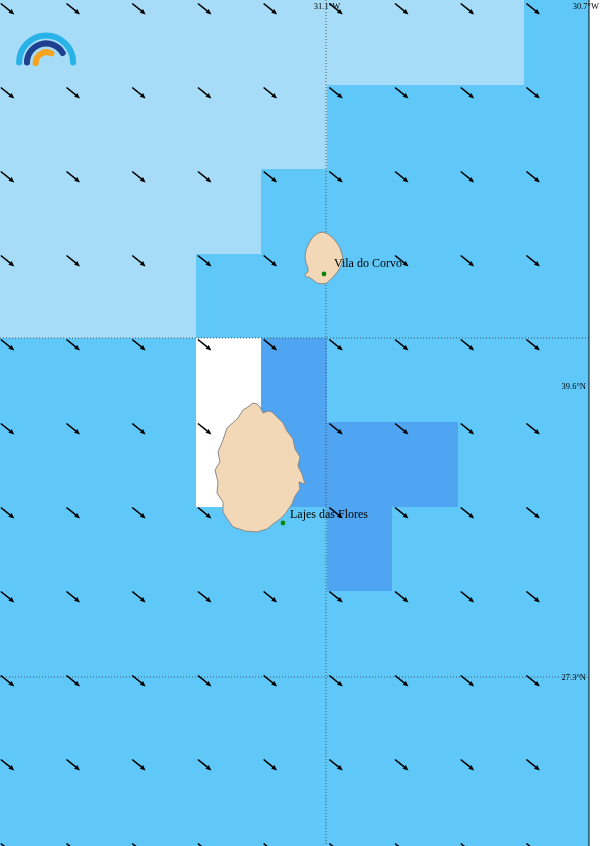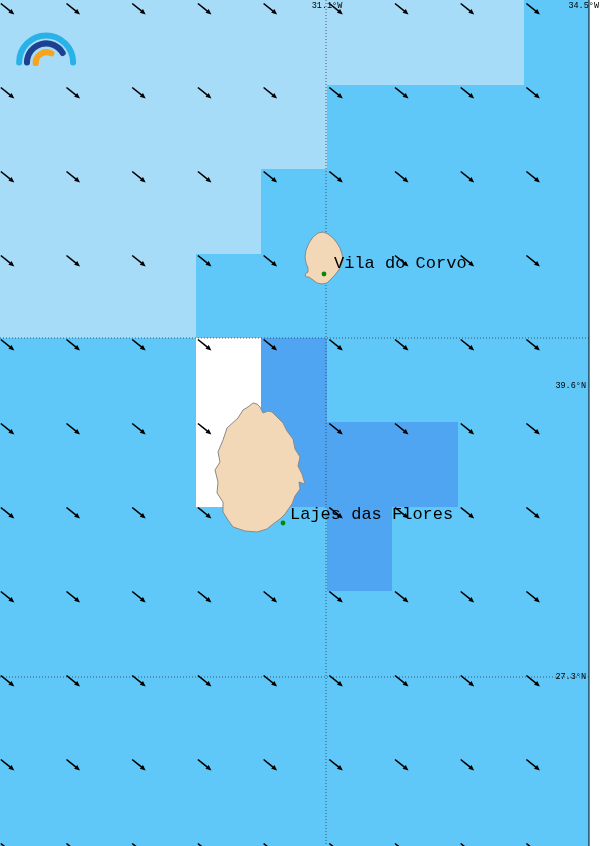--- a/index.html
+++ b/index.html
@@ -1,26 +1,26 @@
 <!DOCTYPE html>
 <html><head>
 <meta charset="utf-8">
 <style>
   html,body{margin:0;padding:0;background:#ffffff;}
   .stage{
     position:relative;width:600px;height:846px;overflow:hidden;
-    font-family:Liberation Mono, monospace;background:#ffffff;
+    font-family:Liberation Serif, serif;background:#ffffff;
   }
   #map-svg{position:absolute;left:0;top:0;width:600px;height:846px;display:block;}
   .grid-label{
     position:absolute;font-size:8.5px;line-height:1;color:#000;
     white-space:nowrap;pointer-events:none;
   }
   .place-label{
-    position:absolute;font-size:17px;line-height:1;color:#000;
+    position:absolute;font-size:12px;line-height:1;color:#000;
     white-space:nowrap;pointer-events:none;
   }
   .logo{position:absolute;left:12px;top:19px;width:70px;height:47px;}
 </style>
 </head>
 <body>
 
 <div class="stage">
 
   <svg id="map-svg" xmlns="http://www.w3.org/2000/svg" viewBox="0 0 600 846">
@@ -139,21 +139,21 @@
         <use href="#wind-arrow" x="329.3" y="843.5"></use>
         <use href="#wind-arrow" x="395.00000000000006" y="843.5"></use>
         <use href="#wind-arrow" x="460.70000000000005" y="843.5"></use>
         <use href="#wind-arrow" x="526.4" y="843.5"></use>
       </g>
       <rect x="589.5" y="0" width="11" height="846" fill="#ffffff"></rect>
       <line x1="589" y1="0" x2="589" y2="846" stroke="#000000" stroke-width="1"></line>
     </svg>
 
   <div class="grid-label" style="left: 327px; top: 6px; transform: translate(-50%, -50%);">31.1°W</div>
-  <div class="grid-label" style="left: 599px; top: 6px; transform: translate(-100%, -50%);">34.5°W</div>
+  <div class="grid-label" style="left: 599px; top: 6px; transform: translate(-100%, -50%);">30.7°W</div>
   <div class="grid-label" style="left: 586px; top: 338px; transform: translate(-100%, -50%); margin-top: 48px;">39.6°N</div>
   <div class="grid-label" style="left: 586px; top: 677px; transform: translate(-100%, -50%);">27.3°N</div>
 
   <div class="place-label" style="left: 334px; top: 263px; transform: translate(0px, -50%);">Vila do Corvo</div>
   <div class="place-label" style="left: 290px; top: 514px; transform: translate(0px, -50%);">Lajes das Flores</div>
 
   <svg class="logo" viewBox="0 0 78 54" xmlns="http://www.w3.org/2000/svg">
     <path d="M7 50 A31 31 0 0 1 69 50" fill="none" stroke-width="7" stroke-linecap="round" stroke="#29b2e8"></path>
     <path d="M16 50 A22 22 0 0 1 57 39" fill="none" stroke-width="7" stroke-linecap="round" stroke="#1e4090"></path>
     <path d="M26 51 A12.5 12.5 0 0 1 44 39.5" fill="none" stroke-width="7" stroke-linecap="round" stroke="#f6a41f"></path>

